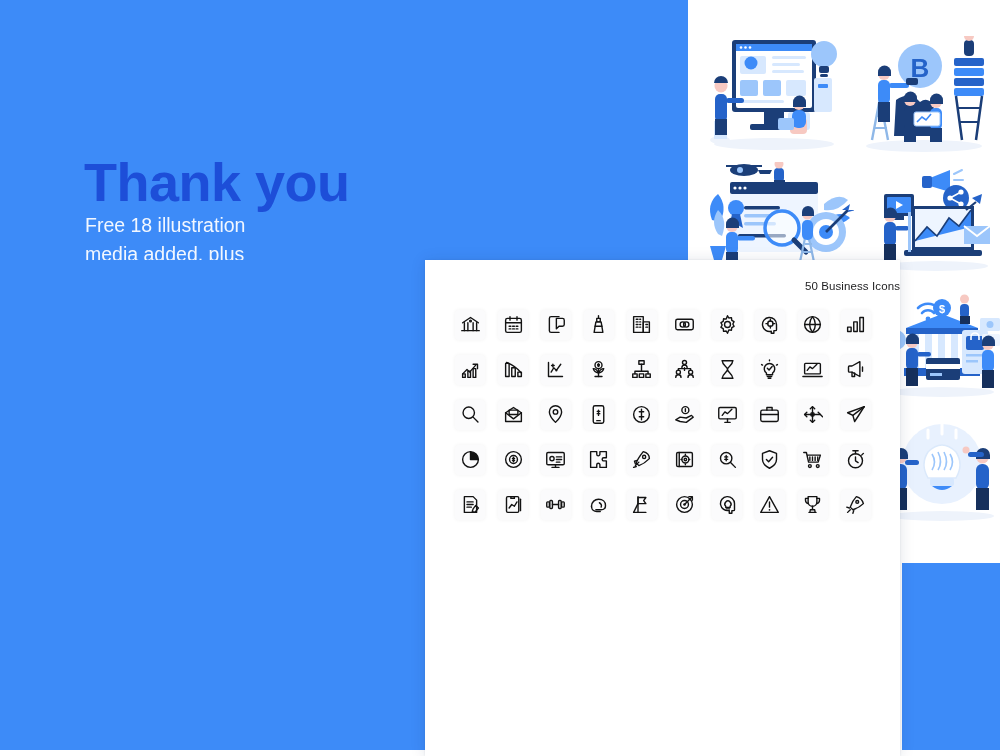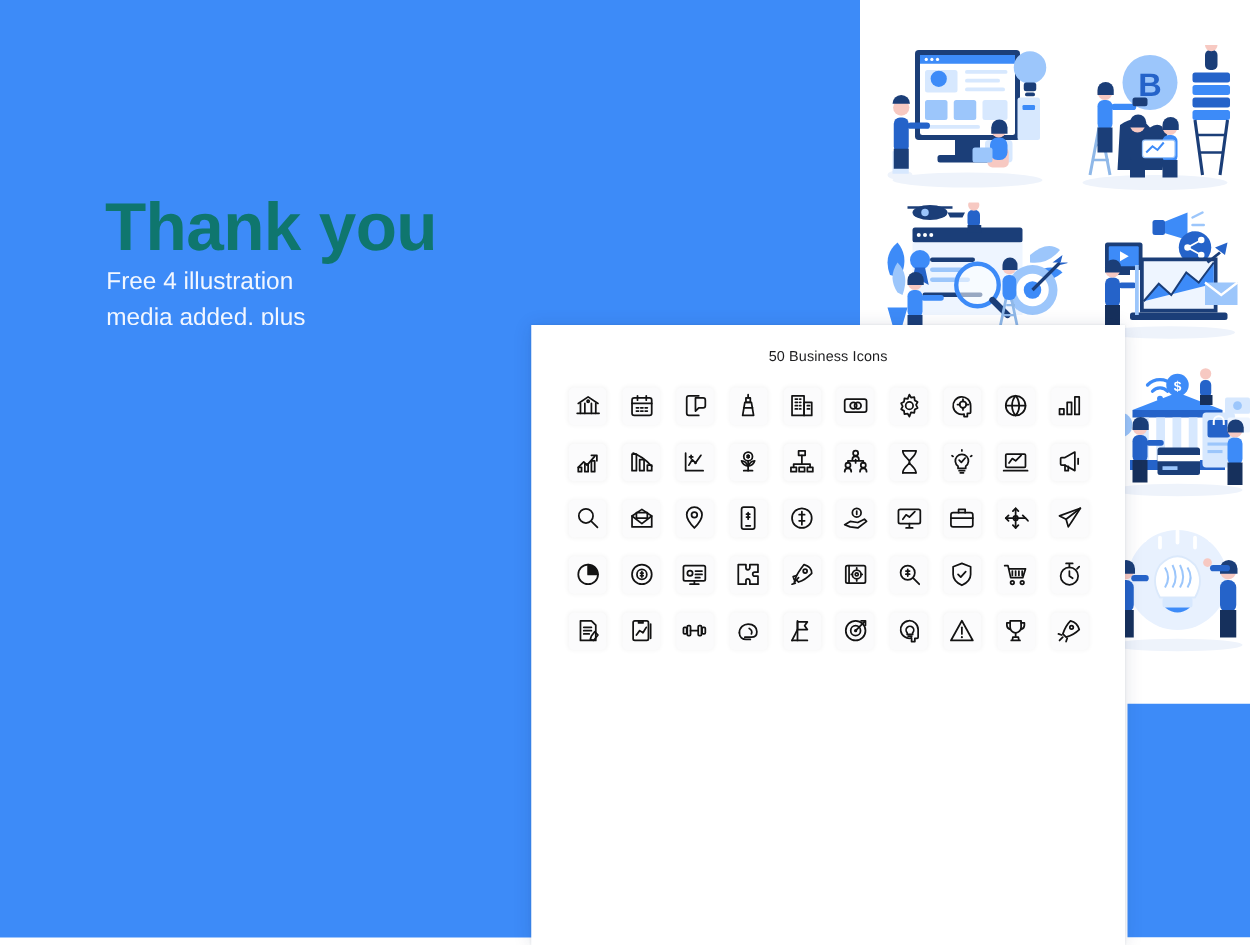--- a/index.html
+++ b/index.html
@@ -11,21 +11,21 @@
   }
   #stage{position:relative;width:1000px;height:756px;background:#ffffff;overflow:hidden;}
 
   
   .hero-panel{
     position:absolute;left:0;top:0;width:688px;height:756px;
     background:#3d8bf8;
   }
   .hero-title{
     position:absolute;left:84px;top:118px;
-    color:#0f766e;
+    color:#1d4ed8;
     font-size:54px;
     font-weight:bold;
     letter-spacing:-0.5px;
     line-height:1.05;
     white-space:nowrap;
   }
   .hero-body{
     position:absolute;left:85px;top:211px;
     color:#f2f7ff;
     font-size:19.5px;
@@ -57,21 +57,21 @@
   .illus-cell{position:absolute;}
   .illus-svg{display:block;}
 
   
   .icon-sheet{
     position:absolute;left:425px;top:260px;width:475px;height:496px;
     background:#ffffff;
     box-shadow:0 1px 14px rgba(20,40,80,0.13), 0 0 2px rgba(20,40,80,0.10);
   }
   .sheet-heading{
-    text-align:center;
+    text-align:right;
     font-size:11.5px;
     color:#1d1d1f;
     font-weight:400;
     letter-spacing:0.1px;
   }
   #heading-business{position:absolute;left:0;top:20px;width:475px;}
 
   .icon-grid{position:absolute;left:24px;width:428px;display:grid;grid-template-columns:repeat(10,42.8px);}
   #grid-business{top:42px;grid-template-rows:repeat(5,45px);}
 
@@ -97,21 +97,21 @@
 </head>
 <body>
 
 <div id="stage">
 
   <div class="hero-panel"></div>
 
   <h1 class="hero-title">Thank you</h1>
 
   <div class="hero-body">
-    <div>Free 4 illustration</div>
+    <div>Free 18 illustration</div>
     <div>media added, plus</div>
     <div>100 business, media</div>
     <div>and communication</div>
   </div>
 
   <div class="illus-board">
 
     <div class="illus-cell" style="left:14px;top:26px;">
       <svg class="illus-svg" width="140" height="130" viewBox="0 0 140 130">
         <ellipse cx="72" cy="118" rx="60" ry="6" fill="#eef3fb"></ellipse>

